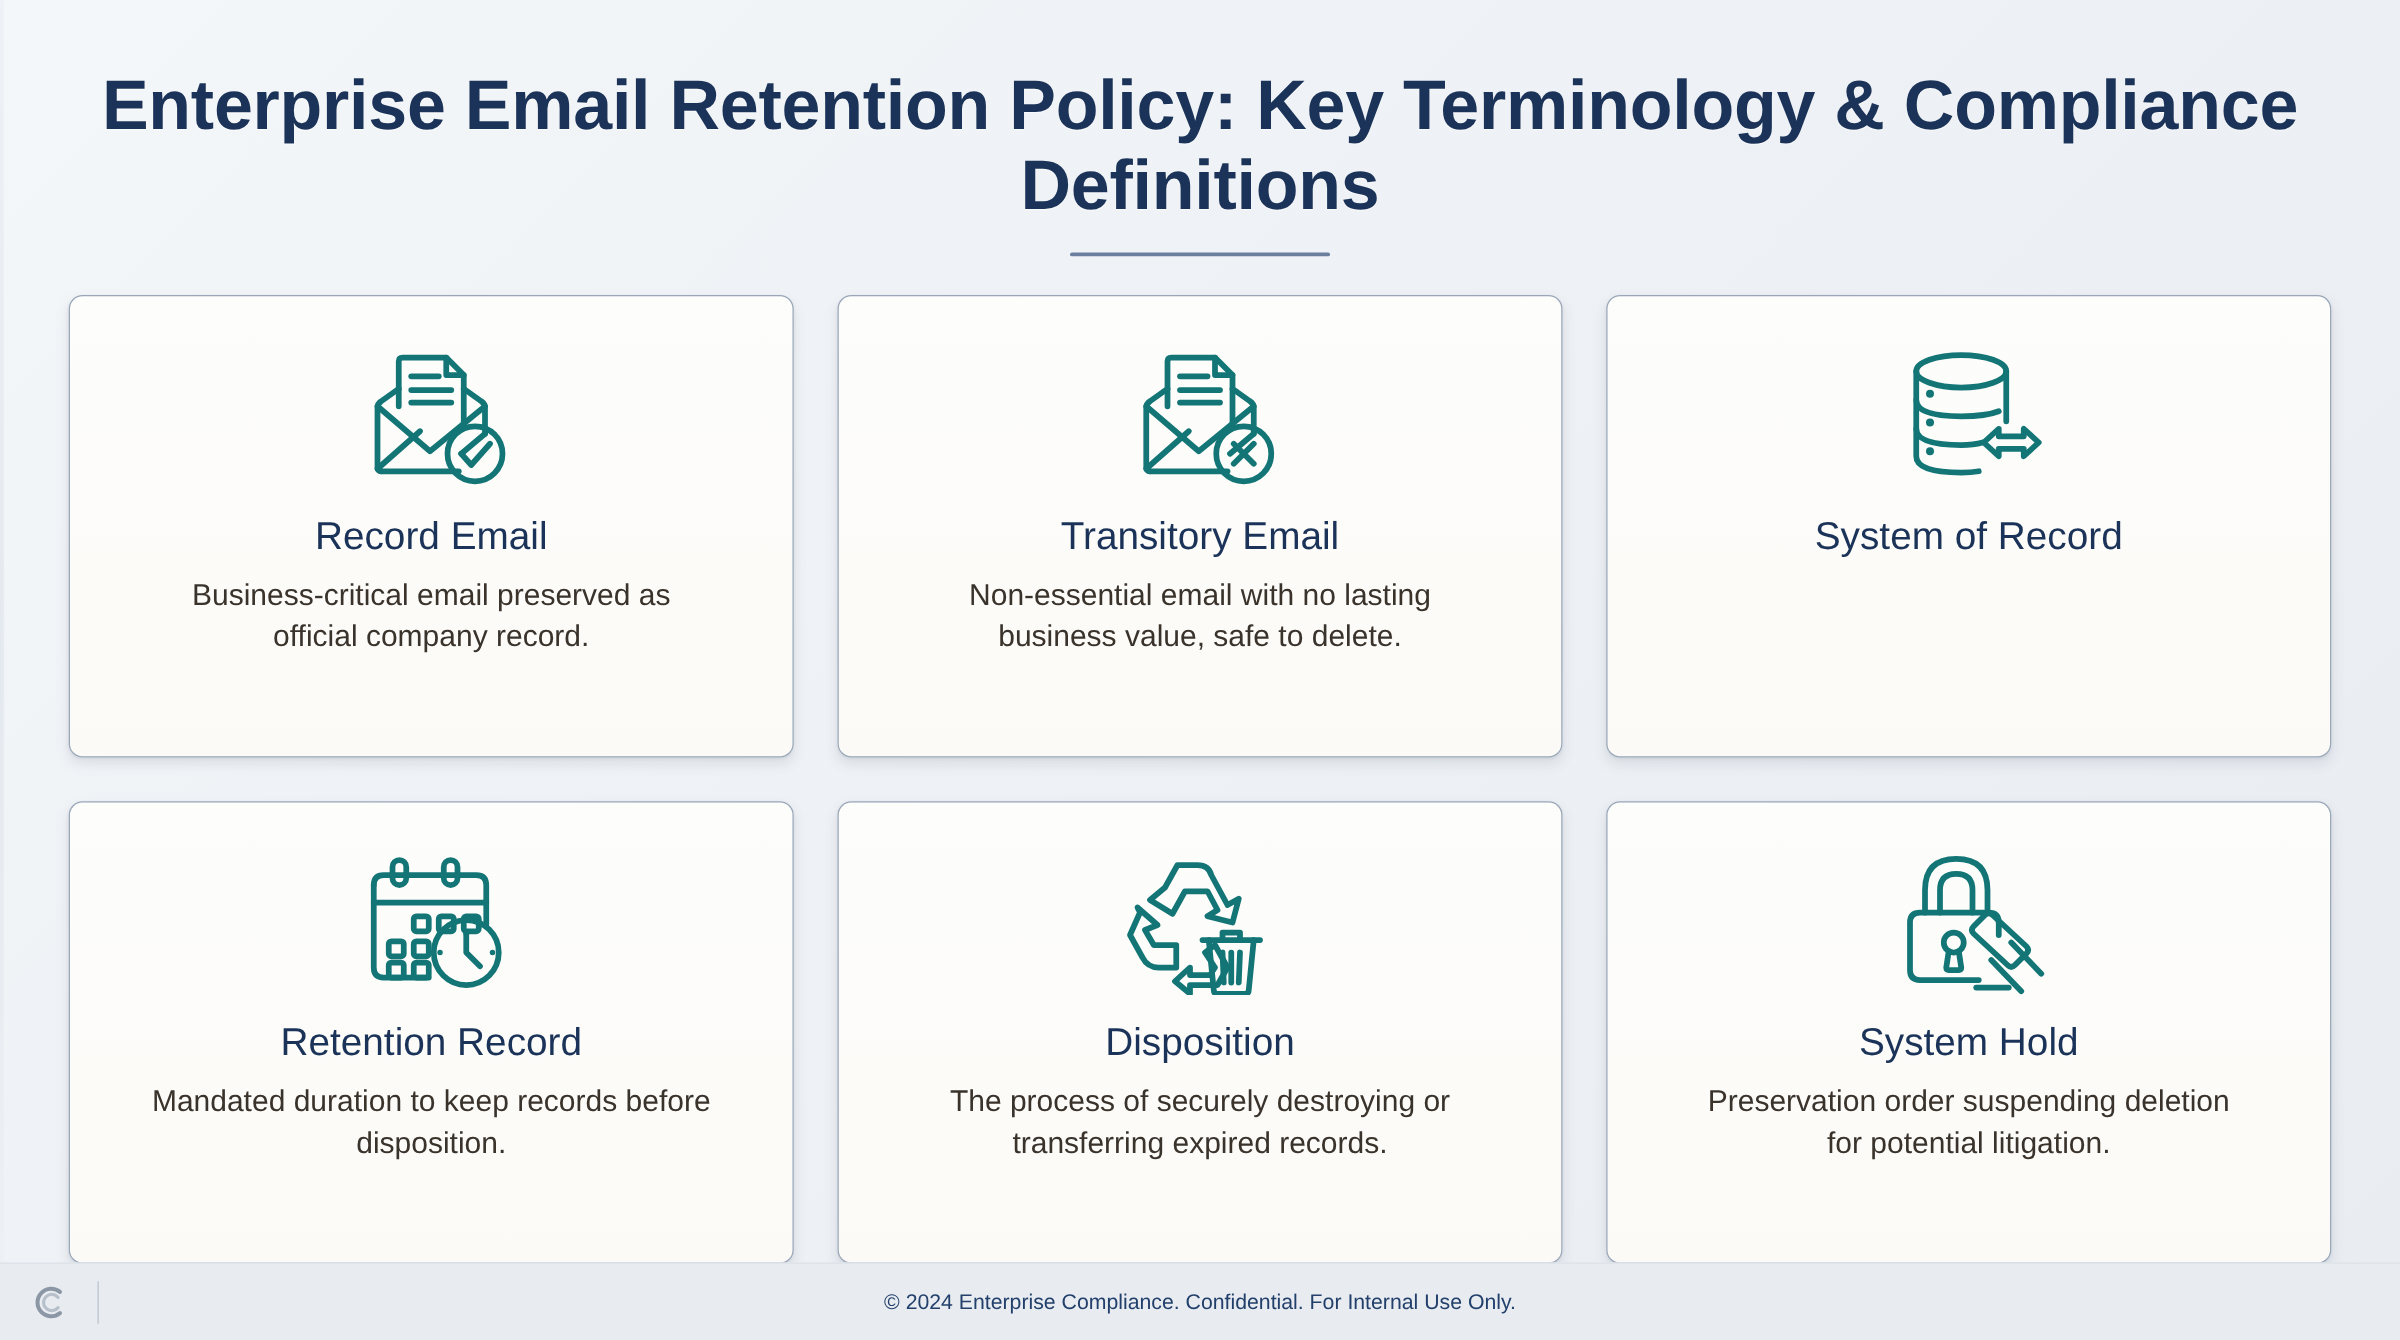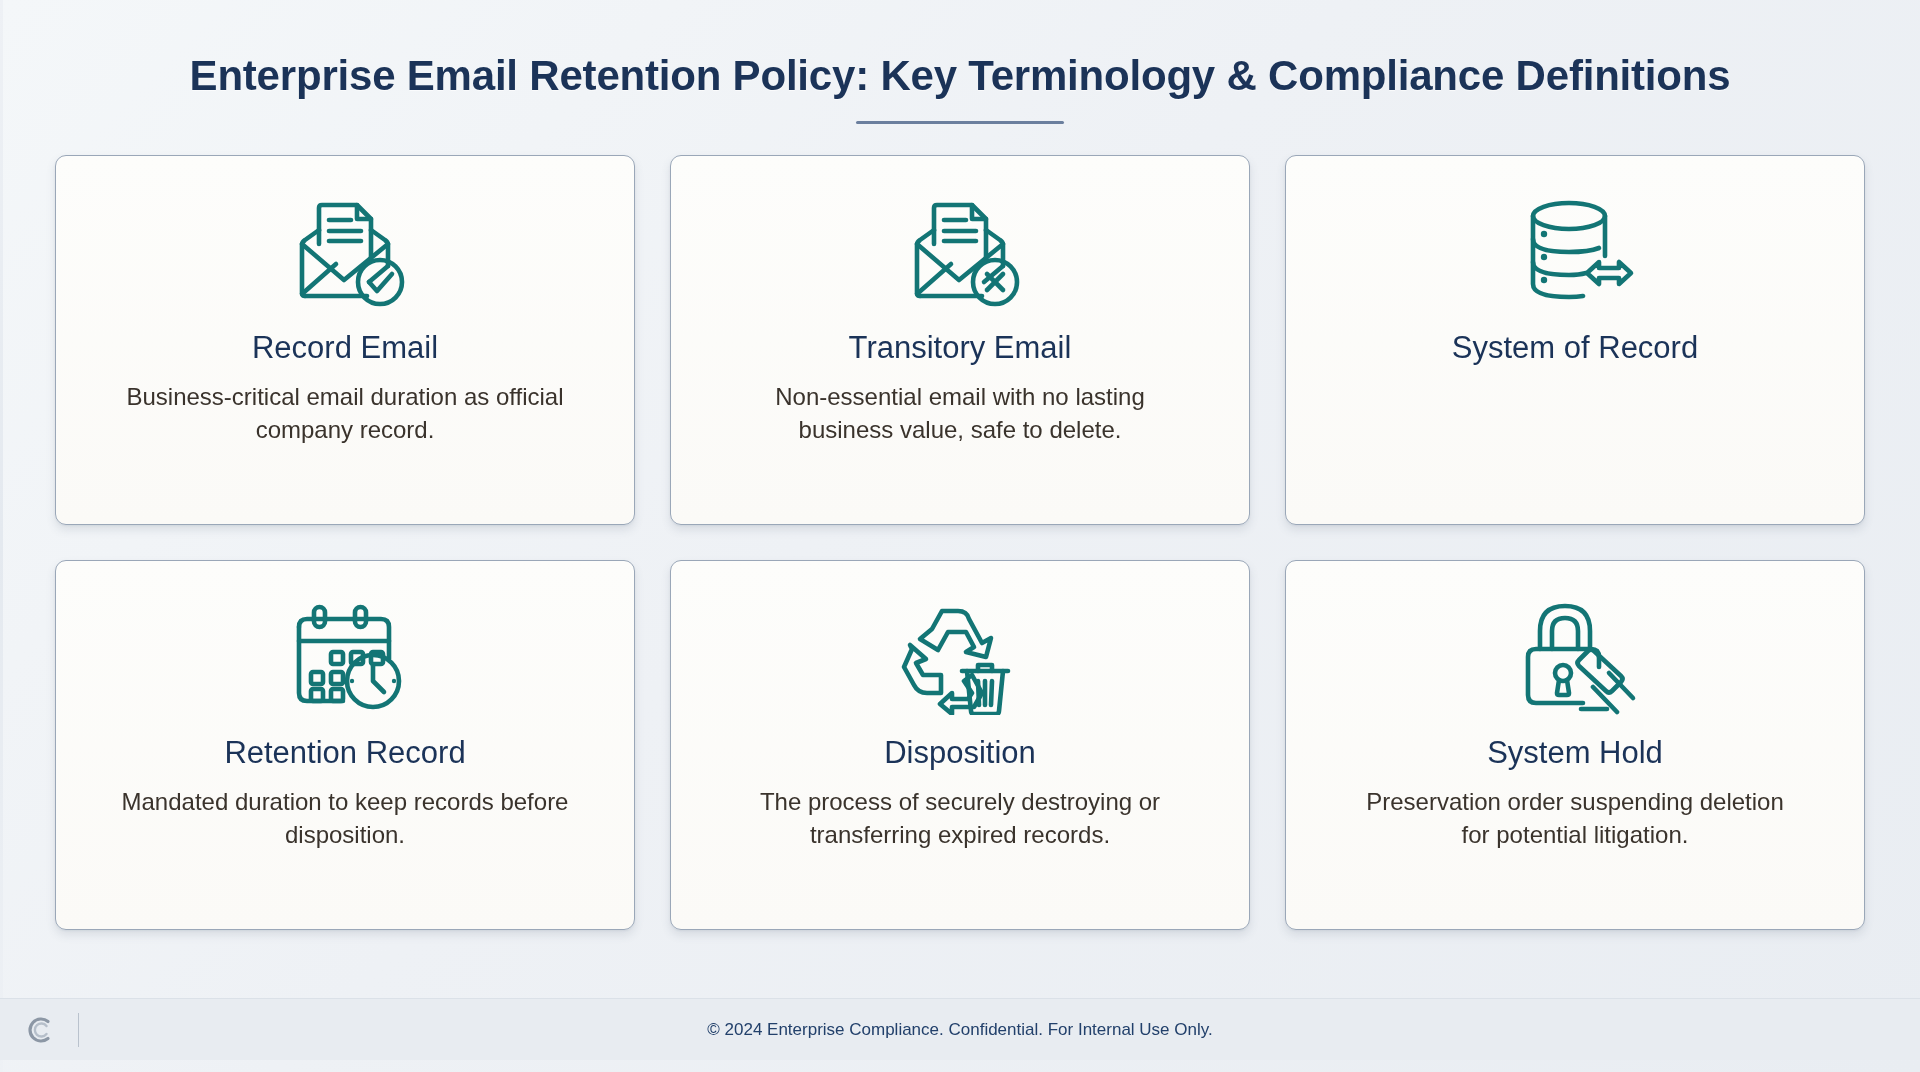--- a/index.html
+++ b/index.html
@@ -23,21 +23,21 @@
     width: 3px;
     background: linear-gradient(180deg, #eef1f5 0%, #e4e9ef 50%, #eef1f5 100%);
   }
 
   
   .title-wrap {
     padding-top: 52px;
     text-align: center;
   }
   .page-title {
-    font-size: 42px;
+    font-size: 56px;
     font-weight: bold;
     color: #1b3358;
     letter-spacing: -0.2px;
     line-height: 1.15;
     text-shadow: 0 1px 1px rgba(255,255,255,0.7);
     text-align: center;
   }
   .title-rule {
     width: 208px;
     height: 3px;
@@ -96,21 +96,21 @@
     font-size: 24px;
     color: #3a332c;
     text-align: center;
     line-height: 1.36;
     max-width: 450px;
   }
 
   
   .footer {
     position: absolute;
-    left: 0; right: 0; bottom: 12px;
+    left: 0; right: 0; bottom: 0;
     height: 62px;
     background: #e8ecf1;
     border-top: 1px solid #dbe1e8;
     display: flex;
     align-items: center;
   }
   .footer-brand {
     display: flex;
     align-items: center;
     padding-left: 22px;
@@ -154,21 +154,21 @@
         <path d="M90 38 L104 48 Q107 50 107 53 L107 74"></path>
         <path d="M21 52 L63 88 L107 52"></path>
         <path d="M21 102 L55 72"></path>
         <path d="M107 74 L88 90"></path>
         <path d="M24 104 L86 104"></path>
         <circle cx="99" cy="90" r="22"></circle>
         <path d="M88 90 L96 99 L111 82"></path>
       </svg>
     </div>
     <div class="card-title">Record Email</div>
-    <div class="card-desc">Business-critical email duration as official company record.</div>
+    <div class="card-desc">Business-critical email preserved as official company record.</div>
   </div>
 
   <div class="card">
     <div class="card-icon">
       <svg viewBox="0 0 128 118" fill="none" stroke="#137575" stroke-width="4.6" stroke-linecap="round" stroke-linejoin="round">
         <path d="M38 52 L38 16 Q38 13 41 13 L76 13 L90 27 L90 66"></path>
         <path d="M76 13 L76 27 L90 27"></path>
         <line x1="48" y1="28" x2="70" y2="28"></line>
         <line x1="48" y1="39" x2="80" y2="39"></line>
         <line x1="48" y1="49" x2="80" y2="49"></line>

